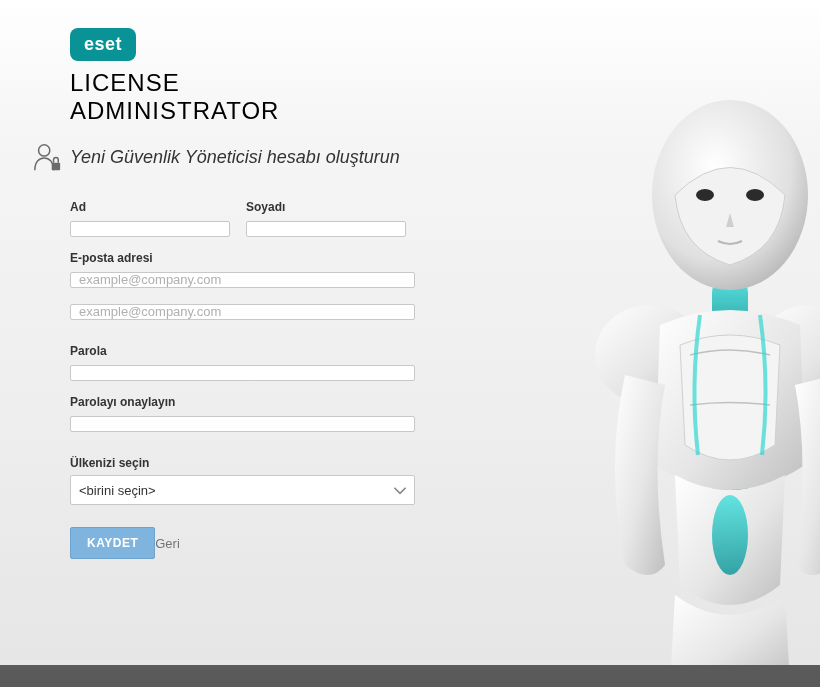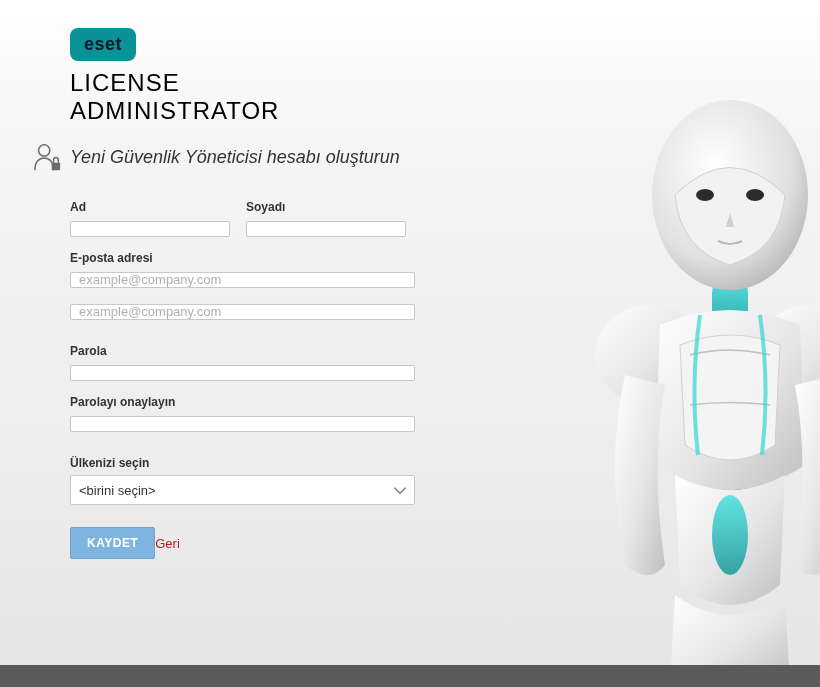--- a/index.html
+++ b/index.html
@@ -13,21 +13,21 @@
     }
     .container {
       padding: 28px 0 0 70px;
       position: relative;
       z-index: 2;
     }
     .logo-block { margin-bottom: 18px; }
     .eset-logo {
       display: inline-block;
       background: #0a9396;
-      color: #0f172a;
+      color: #ffffff;
       font-weight: bold;
       font-size: 18px;
       padding: 6px 14px;
       border-radius: 8px;
       letter-spacing: 0.5px;
       font-family: Arial, sans-serif;
     }
     .product-title {
       color: #000000;
       font-size: 24px;
@@ -138,21 +138,21 @@
       font-size: 12px;
       font-weight: 600;
       padding: 8px 16px;
       border-radius: 2px;
       cursor: pointer;
       letter-spacing: 0.5px;
     }
     .btn-link {
       background: none;
       border: none;
-      color: #b91c1c;
+      color: #737373;
       font-size: 13px;
       cursor: pointer;
     }
     .footer-bar {
       position: absolute;
       left: 0;
       right: 0;
       bottom: 0;
       height: 22px;
       background: #5a5a5a;

